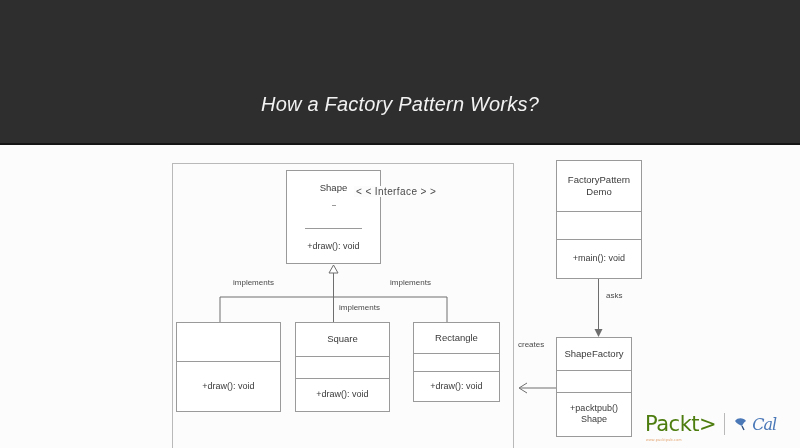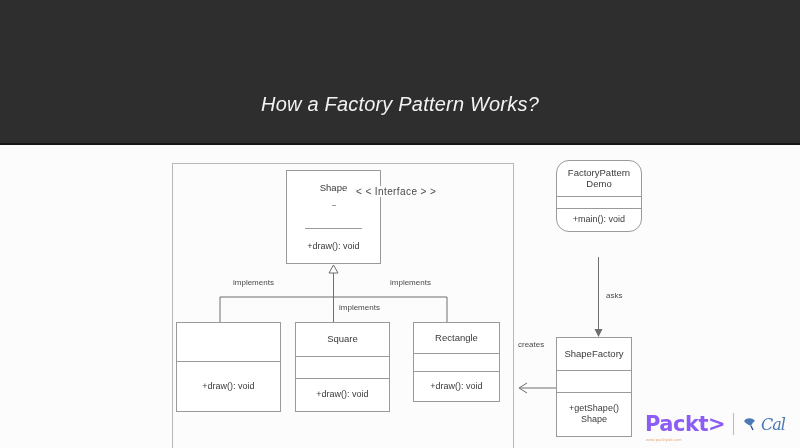--- a/index.html
+++ b/index.html
@@ -69,21 +69,21 @@
     width: 342px; height: 407px;
     border: 1px solid #b9b9b9;
     background: transparent;
   }
 
   
   #box-shape     { left: 286px; top: 25px;  width: 95px;  height: 94px; align-items: center; }
   #box-circle    { left: 176px; top: 177px; width: 105px; height: 90px; }
   #box-square    { left: 295px; top: 177px; width: 95px;  height: 90px; }
   #box-rectangle { left: 413px; top: 177px; width: 87px;  height: 80px; }
-  #box-demo      { left: 556px; top: 15px;  width: 86px;  height: 72px; border-radius: 13px; }
+  #box-demo      { left: 556px; top: 15px;  width: 86px;  height: 119px; }
   #box-factory   { left: 556px; top: 192px; width: 76px;  height: 100px; }
 
   .edge-label {
     position: absolute;
     font-size: 8px;
     color: #4a4a4a;
     background: #fcfcfc;
     padding: 0 2px;
     white-space: nowrap;
   }
@@ -99,22 +99,22 @@
   
   #footer-logo {
     position: absolute;
     left: 645px; top: 404px;
     width: 148px; height: 40px;
     display: flex; align-items: center;
   }
   #packt-word {
     font-family: "DejaVu Sans", sans-serif;
     font-size: 21px;
-    font-weight: 700;
-    color: #8b5cf6;
+    font-weight: 400;
+    color: #4d7c0f;
     letter-spacing: -0.5px;
     text-align: right;
   }
   #packt-sub {
     position: absolute; left: 1px; top: 26px;
     font-size: 3.6px; color: #e2a06a; letter-spacing: .3px;
   }
   #logo-divider {
     width: 1px; height: 22px;
     background: #b9b9b9;
@@ -187,21 +187,21 @@
 
     <div class="umlbox" id="box-demo">
       <div class="cmp name">FactoryPattern Demo</div>
       <div class="cmp"></div>
       <div class="cmp">+main(): void</div>
     </div>
 
     <div class="umlbox" id="box-factory">
       <div class="cmp name">ShapeFactory</div>
       <div class="cmp"></div>
-      <div class="cmp">+getShape() Shape</div>
+      <div class="cmp">+packtpub() Shape</div>
     </div>
 
     <div class="edge-label" id="lbl-impl-left">implements</div>
     <div class="edge-label" id="lbl-impl-mid">implements</div>
     <div class="edge-label" id="lbl-impl-right">implements</div>
     <div class="edge-label" id="lbl-asks">asks</div>
     <div class="edge-label" id="lbl-creates">creates</div>
 
   </div>
 

